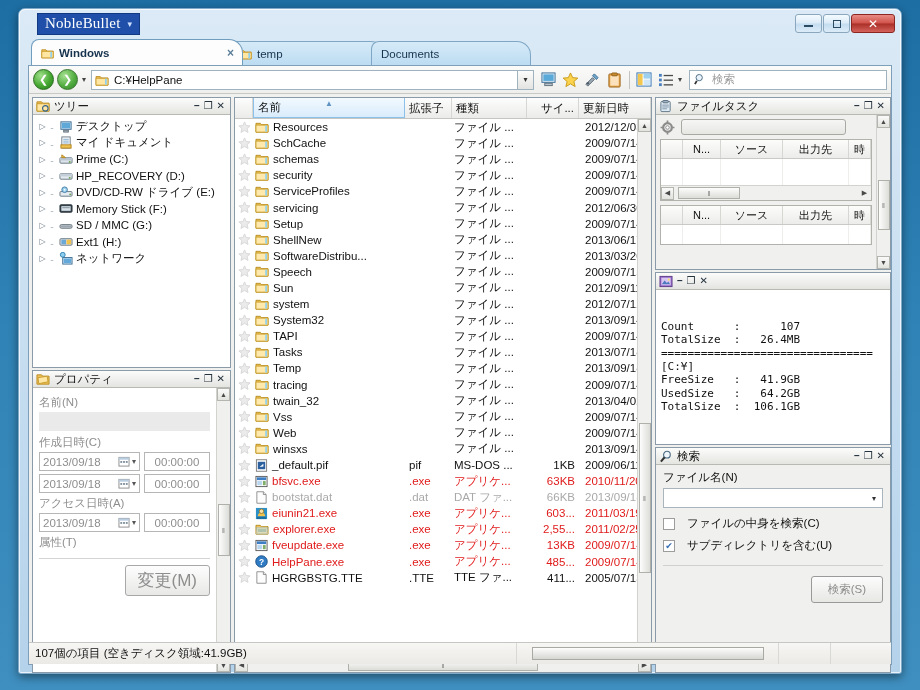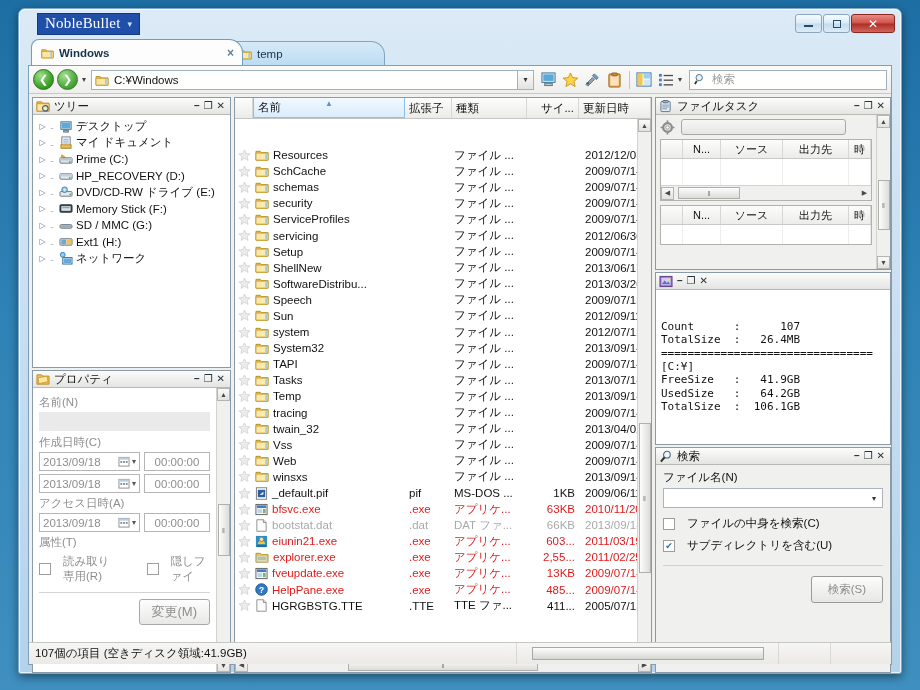--- a/index.html
+++ b/index.html
@@ -172,21 +172,21 @@
     display:flex;align-items:center;justify-content:center;font-size:11.5px;color:#8e8e8e;
   }
   .chkrow { display:flex; align-items:center; gap:12px; margin-top:4px; font-size:11.5px; }
   .cb { width:12px;height:12px;border:1px solid #9d9d9d;background:#fff;flex:none;
         display:flex;align-items:center;justify-content:center;font-size:9px;color:#2b5fa8;}
   .cb.checked::after{content:"\2714";font-size:9px;color:#2f6ab0;}
   .prop-sep { border-top:1px solid #d4d4d4; margin:8px 0 6px 0; }
   .btn {
     border:1px solid #a8a8a8; border-radius:3px;
     background:linear-gradient(180deg,#fdfdfd,#e8e8e6);
-    font-size:13px;color:#8e8e8e; padding:3px 12px;
+    font-size:17px;color:#8e8e8e; padding:3px 12px;
   }
 
   
   .vscroll {
     position:absolute; right:0; top:17px; bottom:0; width:14px;
     background:#f0f0ee; border-left:1px solid #d2d2ce;
     display:flex;flex-direction:column;align-items:center;
   }
   .sbtn {
     width:13px;height:13px;background:linear-gradient(180deg,#fafafa,#e2e2de);
@@ -207,21 +207,21 @@
     background:linear-gradient(180deg,#fdfdfd 0%,#ebebe9 100%);
     border-bottom:1px solid #c5c5c1;
     display:flex; font-size:11.5px; color:#111;
   }
   .fl-head .hc {
     border-right:1px solid #d6d6d2;
     display:flex;align-items:center;padding:0 4px;position:relative;
   }
   .fl-head .hc.sorted { background:linear-gradient(180deg,#f2f9ff,#d9ecfb); border:1px solid #8dc0e8; border-top:none;}
   .sortarrow{position:absolute;left:50%;top:1px;transform:translateX(-50%);font-size:8px;color:#5e93c4;}
-  .fl-rows { position:absolute; left:0; top:21px; right:14px; bottom:15px; overflow:hidden;margin-top:28px; }
+  .fl-rows { position:absolute; left:0; top:21px; right:14px; bottom:15px; overflow:hidden; }
   .frow { display:flex; height:16.1px; font-size:11.5px; align-items:center; }
   .frow .star { width:18px; display:flex;align-items:center;justify-content:center; flex:none;}
   .c-name { width:152px; display:flex; align-items:center; gap:4px; padding-left:2px; overflow:hidden; white-space:nowrap; flex:none;}
   .c-ext  { width:47px; padding-left:4px; flex:none; white-space:nowrap;}
   .c-type { width:75px; padding-left:2px; flex:none; white-space:nowrap; overflow:hidden;}
   .c-size { width:52px; text-align:right; padding-right:4px; flex:none; white-space:nowrap;}
   .c-date { flex:1 1 auto; padding-left:6px; white-space:nowrap;}
   .fl-vscroll { position:absolute; right:0; top:21px; bottom:15px; width:14px; background:#f0f0ee; border-left:1px solid #d2d2ce; display:flex; flex-direction:column; align-items:center;}
   .fl-hscroll { position:absolute; left:0; right:0; bottom:0; height:15px; background:#f0f0ee; border-top:1px solid #d2d2ce; display:flex; align-items:center;}
   .hbtn{width:13px;height:13px;background:linear-gradient(180deg,#fafafa,#e2e2de);border:1px solid #b5b5b0;display:flex;align-items:center;justify-content:center;font-size:7px;color:#4a4a4a;flex:none;}
@@ -306,20 +306,23 @@
       <span class="tabclose">×</span>
     </div>
     <div class="tab" style="left:198px; width:156px;">
       <svg class="tabicon" viewBox="0 0 16 14">
         <path d="M1 3h5l1.4 1.6H15V13H1z" fill="#f2c35c" stroke="#b98a1e"></path>
         <path d="M1 5h14v8H1z" fill="#ffe6a2" stroke="#c79a2a"></path>
         <rect x="11.5" y="5.5" width="2" height="7" fill="#8fd0f0"></rect>
       </svg>
       <span>temp</span>
     </div>
+    <div class="tab" style="left:340px; width:160px;">
+      <span>Documents</span>
+    </div>
 
     <div class="tabtools">
       <svg width="16" height="16" viewBox="0 0 16 16">
         <path d="M6 1h4v5h5v4h-5v5H6v-5H1V6h5z" fill="#8cc63e" stroke="#5b8a22"></path>
       </svg>
       <svg width="16" height="16" viewBox="0 0 16 16">
         <rect x="1" y="2" width="14" height="12" fill="#fff" stroke="#2a6fb0"></rect>
         <rect x="2" y="3" width="5" height="10" fill="#f5c94f"></rect>
         <rect x="8" y="3" width="6" height="10" fill="#cfe6f8"></rect>
       </svg>
@@ -334,21 +337,21 @@
     <div class="toolbar">
       <div class="navbtn">❮</div>
       <div class="navbtn dim">❯</div>
       <span class="tinycaret">▾</span>
       <div class="addrbar">
         <svg width="14" height="12" viewBox="0 0 16 14">
           <path d="M1 3h5l1.4 1.6H15V13H1z" fill="#f2c35c" stroke="#b98a1e"></path>
           <path d="M1 5h14v8H1z" fill="#ffe6a2" stroke="#c79a2a"></path>
           <rect x="11.5" y="5.5" width="2" height="7" fill="#8fd0f0"></rect>
         </svg>
-        <span>C:¥Windows</span>
+        <span>C:¥HelpPane</span>
       </div>
       <div class="addr-drop">▾</div>
 
       <div class="tbicon">
         <svg width="17" height="15" viewBox="0 0 18 16">
           <rect x="2" y="1" width="14" height="10" fill="#dfeefa" stroke="#356a93"></rect>
           <rect x="3.5" y="2.5" width="11" height="7" fill="#5ba9d8"></rect>
           <rect x="5" y="12" width="8" height="2.5" fill="#b9c6cf" stroke="#62707a"></rect>
         </svg>
       </div>
@@ -596,26 +599,20 @@
                     <rect x="8.5" y="5.5" width="2" height="2"></rect>
                   </g>
               </svg>
               <span style="font-size:8px;color:#555">▾</span>
             </span>
           </div>
           <div class="timebox">00:00:00</div>
         </div>
 
         <div class="prop-lbl">属性(T)</div>
-        <div class="chkrow">
-          <span class="cb"></span>
-          <span>読み取り専用(R)</span>
-          <span class="cb" style="margin-left:14px"></span>
-          <span>隠しファイ</span>
-        </div>
 
         <div class="prop-sep"></div>
         <div style="display:flex;justify-content:flex-end;">
           <button class="btn">変更(M)</button>
         </div>
       </div>
 
       <div class="vscroll">
         <div class="sbtn">▲</div>
         <div class="strack" style="width:12px"></div>

